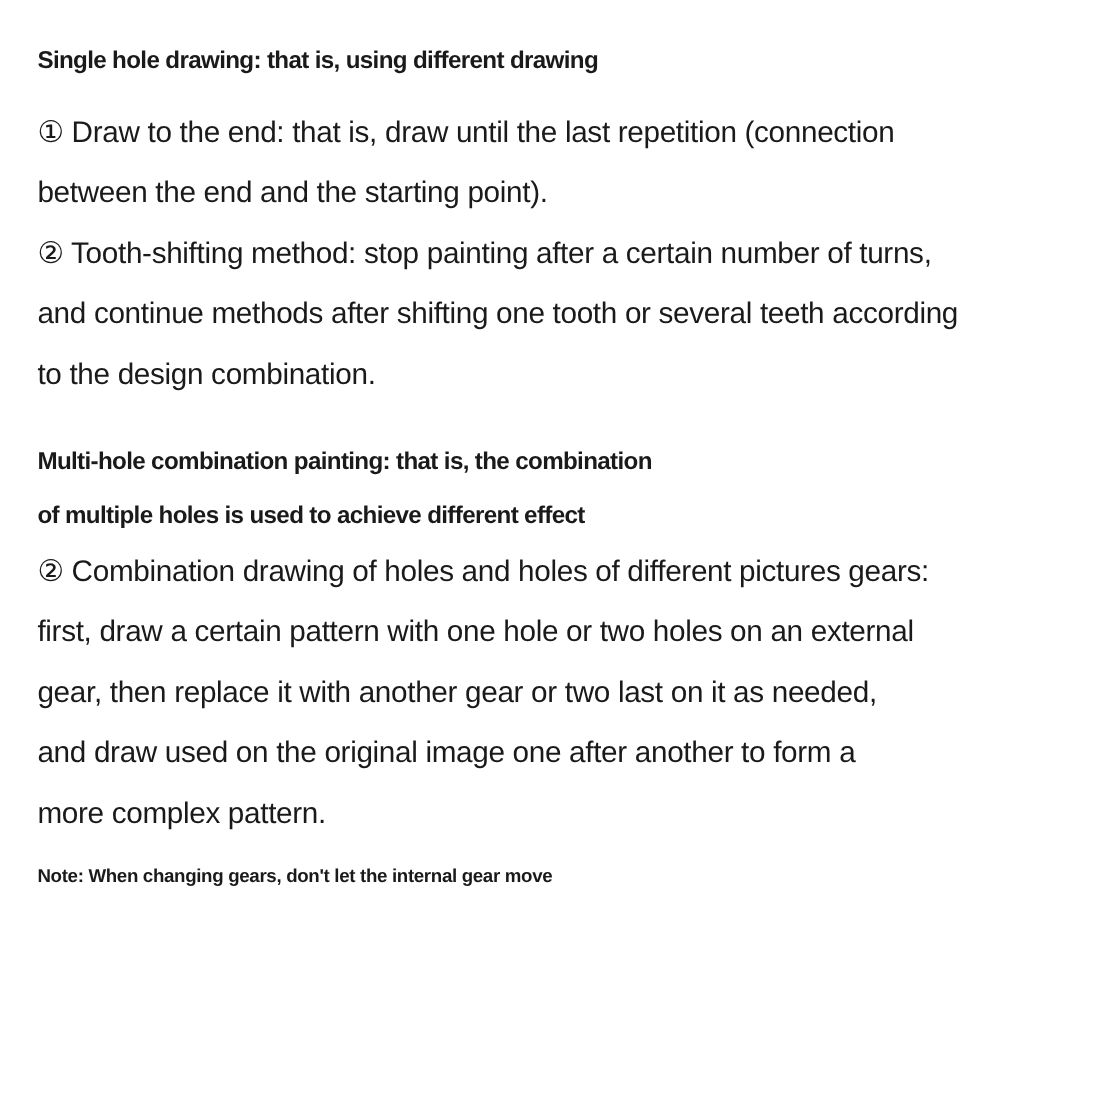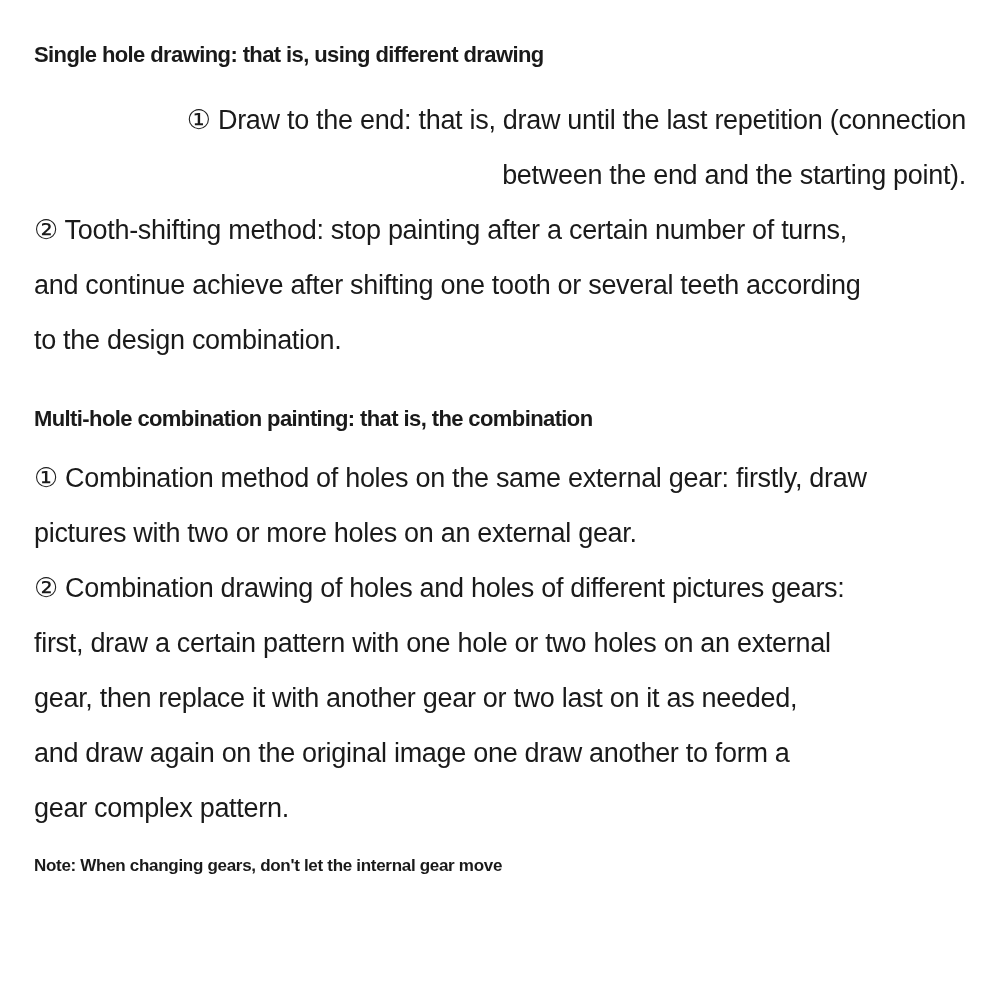--- a/index.html
+++ b/index.html
@@ -31,21 +31,21 @@
     font-size: 27px;
     font-weight: 400;
     line-height: 55px;
     letter-spacing: -0.3px;
     margin: 0;
   }
   .body-block .line {
     white-space: nowrap;
   }
   #heading-1 { margin-top: 6px; }
-  #sec1-item1 { margin-top: 14px; text-align: right; }
+  #sec1-item1 { margin-top: 14px; }
   #sec1-item2 { margin-top: 0; }
   #heading-2 { margin-top: 26px; }
   #sec2-item1 { margin-top: 8px; }
   #sec2-item2 { margin-top: 0; }
   .note {
     font-size: 17px;
     font-weight: 700;
     line-height: 40px;
     letter-spacing: -0.3px;
     margin-top: 10px;
@@ -61,36 +61,33 @@
       <div class="line">Single hole drawing: that is, using different drawing</div>
     </h1>
 
   <div class="body-block" id="sec1-item1">
       <div class="line">① Draw to the end: that is, draw until the last repetition (connection</div>
       <div class="line">between the end and the starting point).</div>
     </div>
 
   <div class="body-block" id="sec1-item2">
       <div class="line">② Tooth-shifting method: stop painting after a certain number of turns,</div>
-      <div class="line">and continue achieve after shifting one tooth or several teeth according</div>
+      <div class="line">and continue methods after shifting one tooth or several teeth according</div>
       <div class="line">to the design combination.</div>
     </div>
 
   <h1 class="heading" id="heading-2">
       <div class="line">Multi-hole combination painting: that is, the combination</div>
+      <div class="line">of multiple holes is used to achieve different effect</div>
     </h1>
 
-  <div class="body-block" id="sec2-item1">
-      <div class="line">① Combination method of holes on the same external gear: firstly, draw</div>
-      <div class="line">pictures with two or more holes on an external gear.</div>
-    </div>
 
   <div class="body-block" id="sec2-item2">
       <div class="line">② Combination drawing of holes and holes of different pictures gears:</div>
       <div class="line">first, draw a certain pattern with one hole or two holes on an external</div>
       <div class="line">gear, then replace it with another gear or two last on it as needed,</div>
-      <div class="line">and draw again on the original image one draw another to form a</div>
-      <div class="line">gear complex pattern.</div>
+      <div class="line">and draw used on the original image one after another to form a</div>
+      <div class="line">more complex pattern.</div>
     </div>
 
   <div class="note">Note: When changing gears, don't let the internal gear move</div>
 
 </div>
 
 </body></html>

